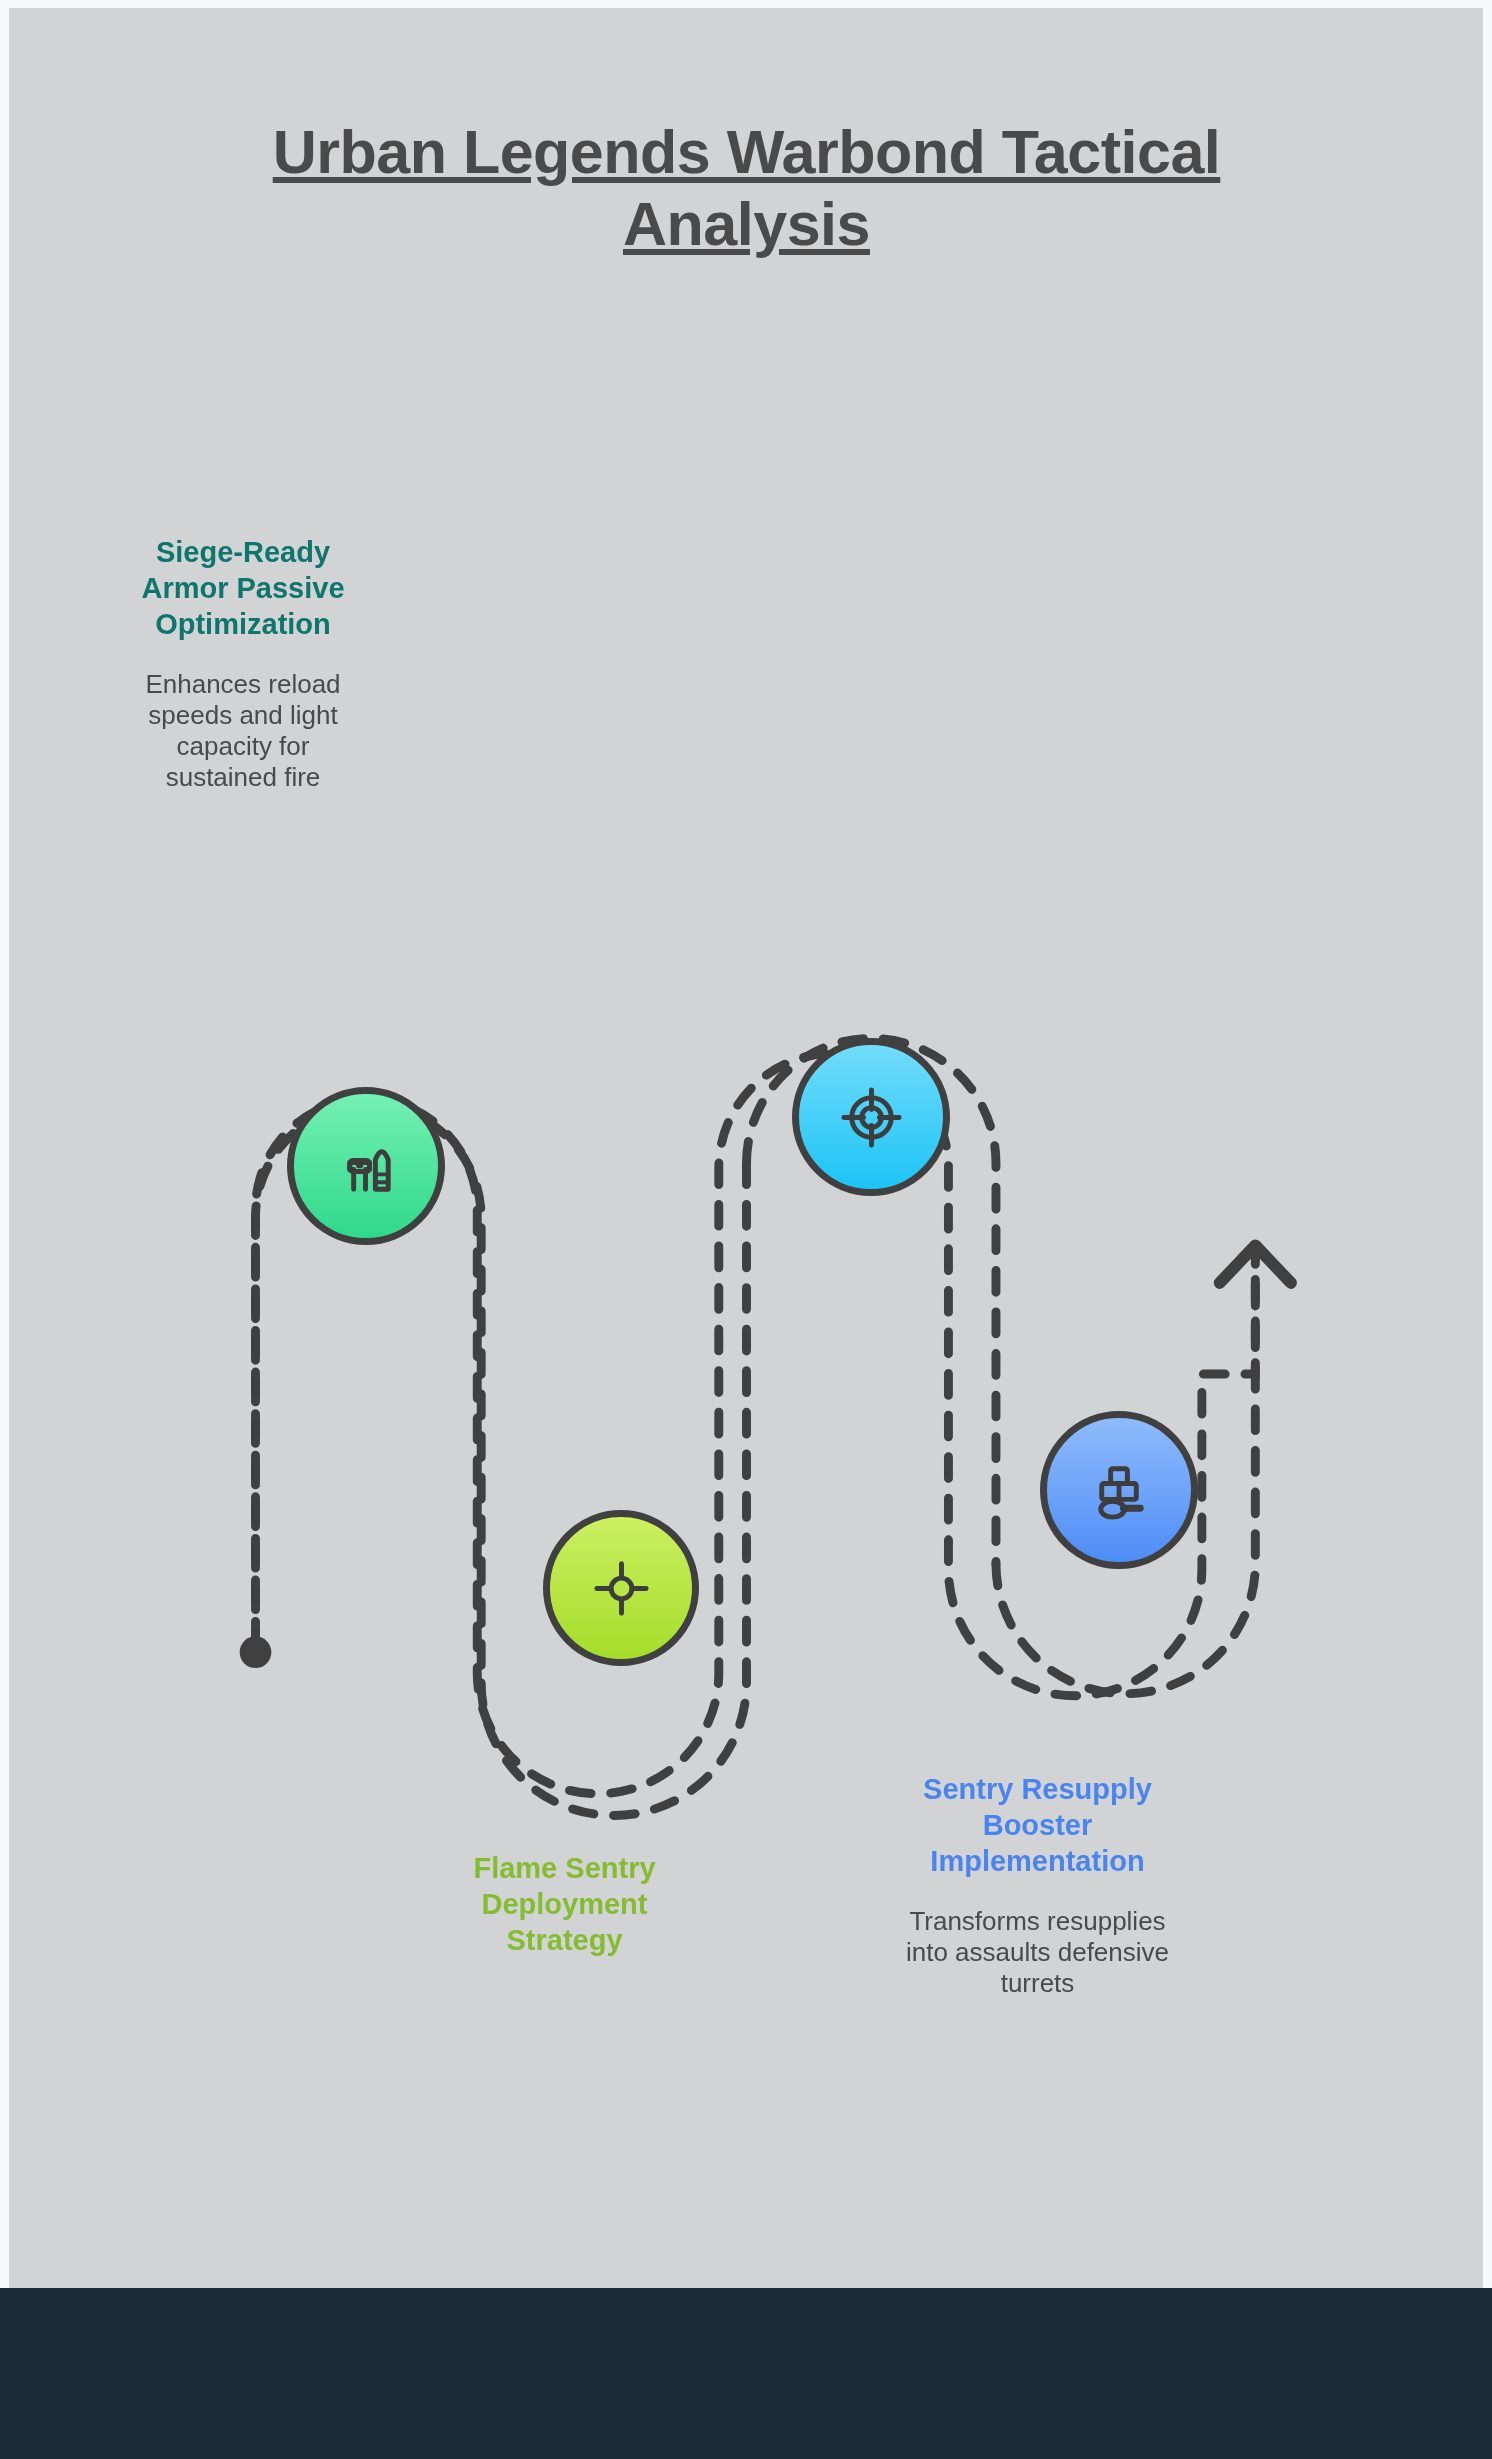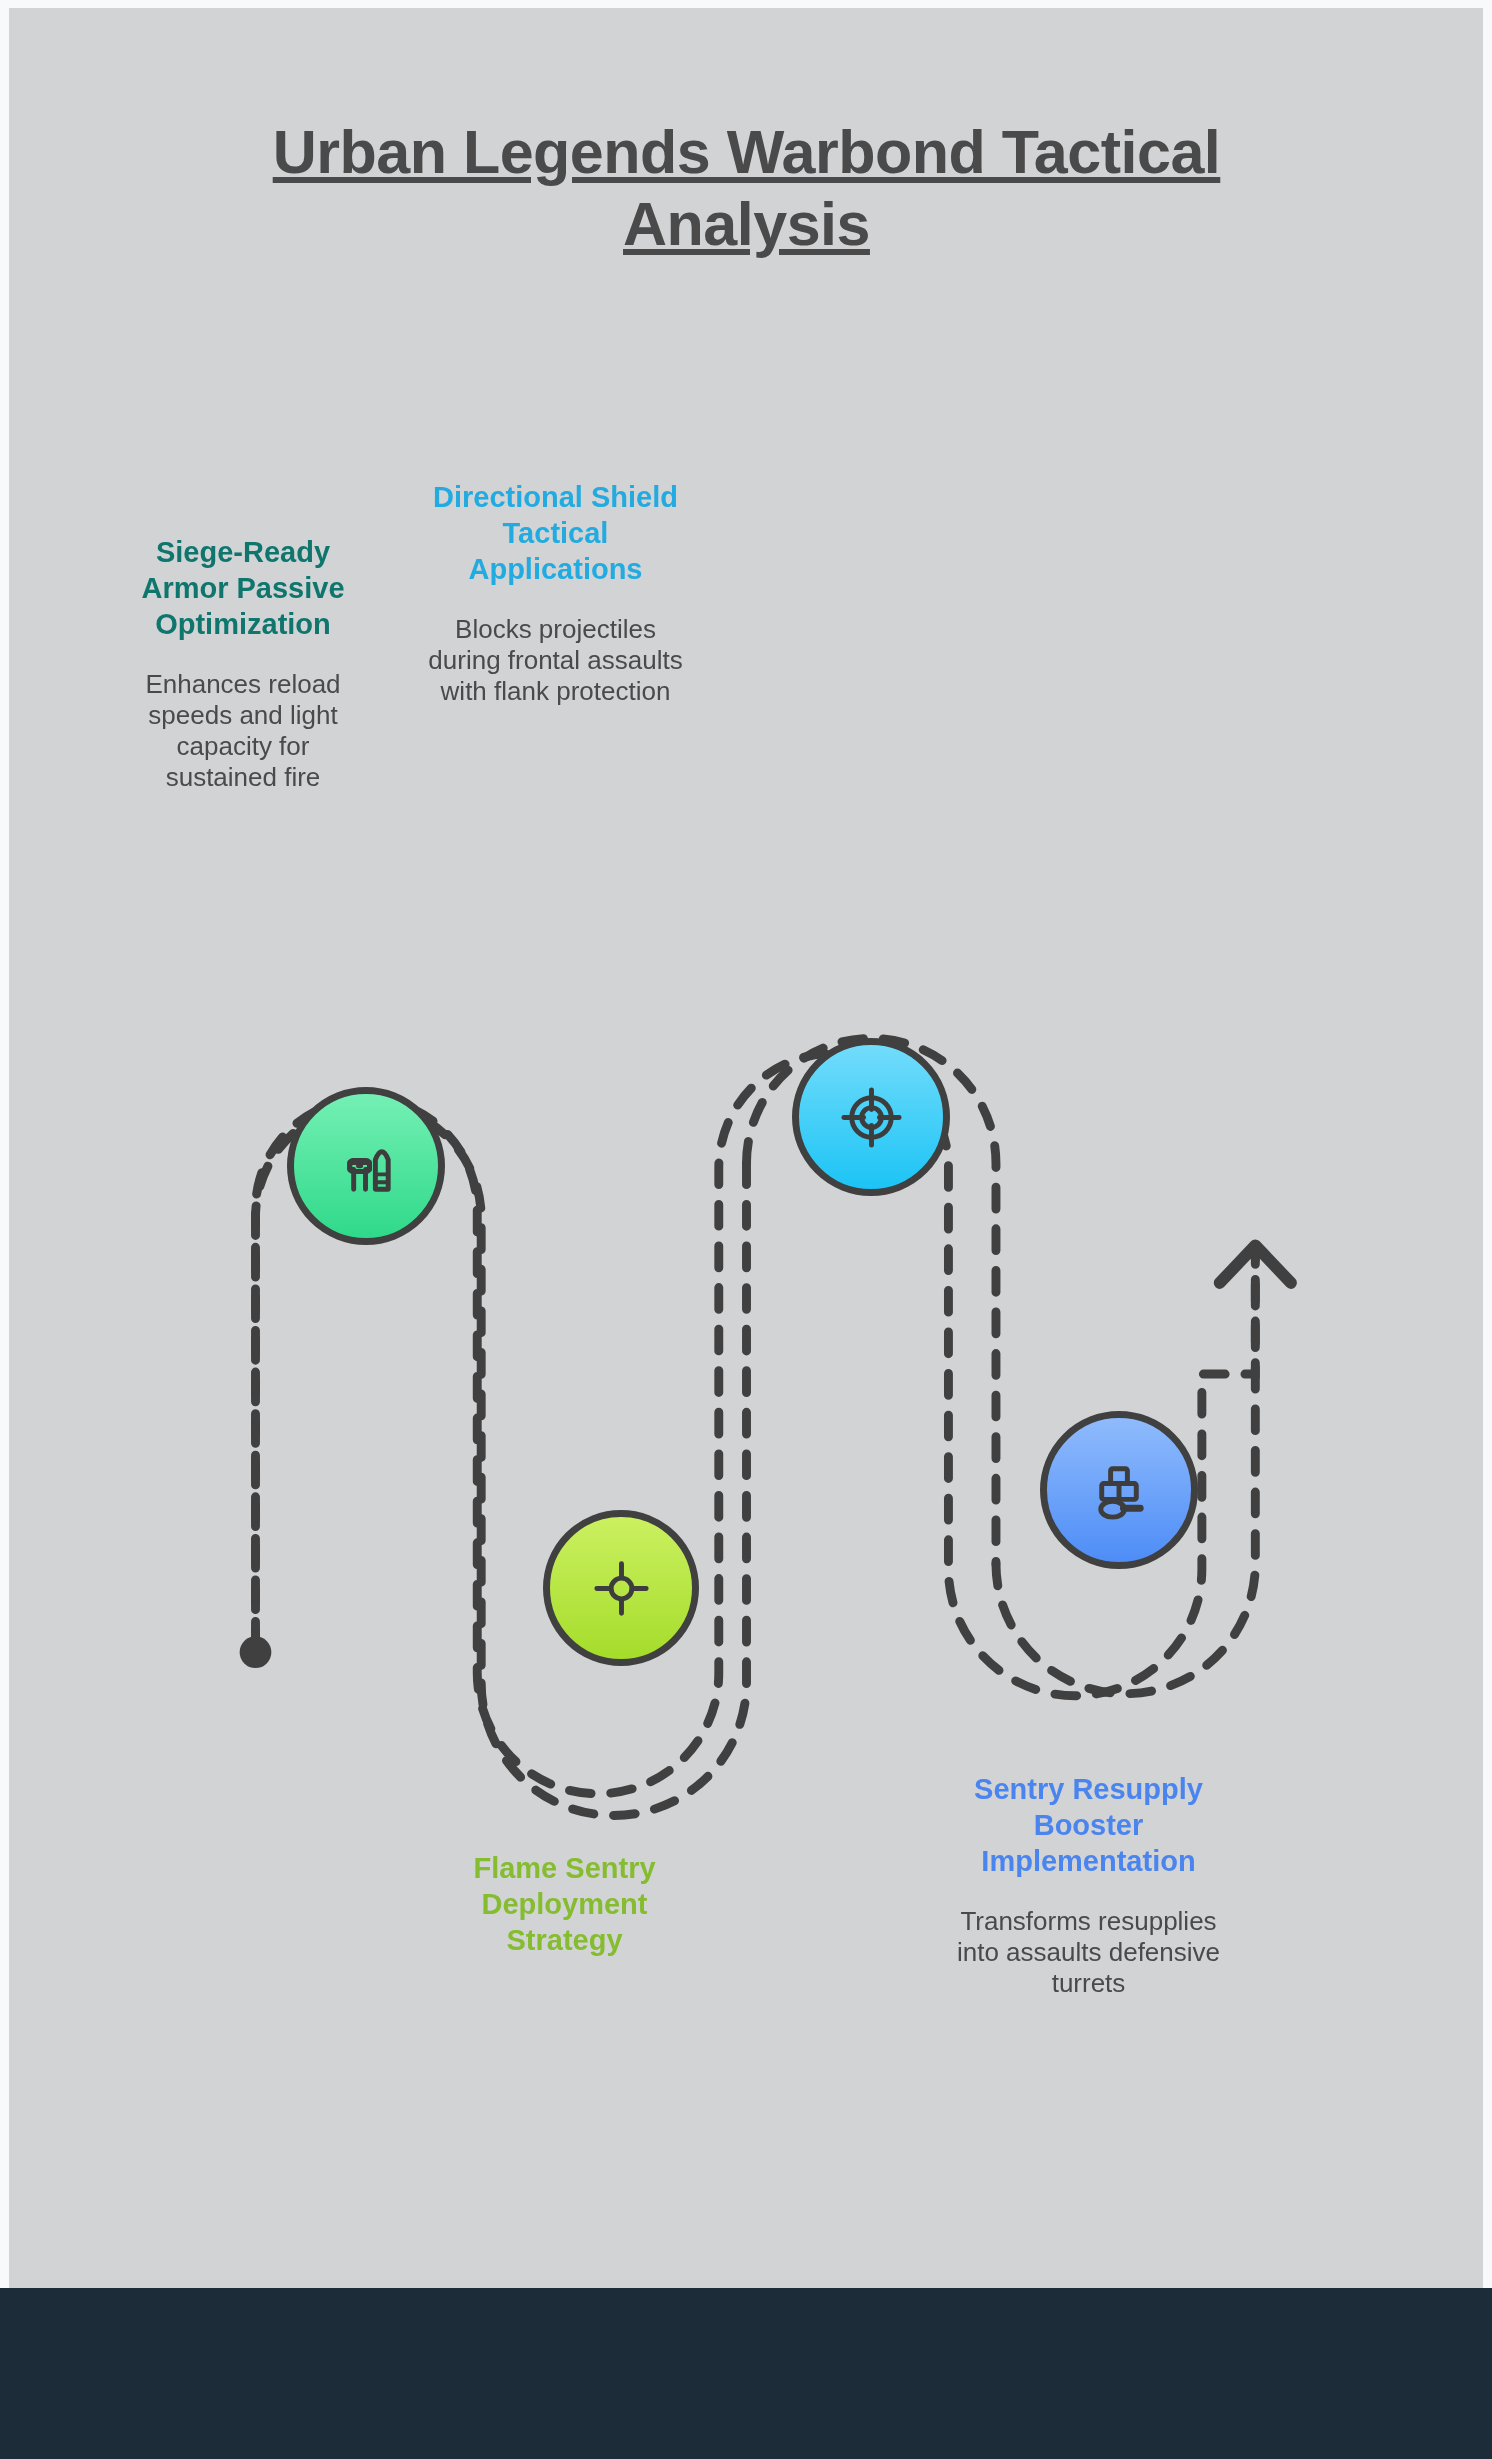--- a/index.html
+++ b/index.html
@@ -74,21 +74,21 @@
     font-size: 26px;
     font-weight: normal;
     line-height: 1.19;
     color: #4a4a4a;
     margin: 0;
   }
 
   #card-armor      { left: 119px;  top: 535px;  width: 248px; }
   #card-shield     { left: 428px;  top: 480px;  width: 255px; }
   #card-flame      { left: 436px;  top: 1851px; width: 257px; }
-  #card-resupply   { left: 950px;  top: 1772px; width: 277px; }
+  #card-resupply   { left: 899px;  top: 1772px; width: 277px; }
 
   
   #flow-layer {
     position: absolute;
     left: 0; top: 0;
     width: 1493px;
     height: 2459px;
     pointer-events: none;
   }
 
@@ -218,24 +218,20 @@
         <path d="M43 57 H60" stroke="#3d3d3d" stroke-width="7" stroke-linecap="round"></path>
       </svg>
     </span>
   </div>
 
   <div class="card" id="card-armor">
     <h2 class="card-title" style="color:#0f766e">Siege-Ready Armor Passive Optimization</h2>
     <p class="card-desc">Enhances reload speeds and light capacity for sustained fire</p>
   </div>
 
-  <div class="card" id="card-shield">
-    <h2 class="card-title" style="color:#22abe0">Directional Shield Tactical Applications</h2>
-    <p class="card-desc">Blocks projectiles during frontal assaults with flank protection</p>
-  </div>
 
   <div class="card" id="card-flame">
     <h2 class="card-title" style="color:#85bc30">Flame Sentry Deployment Strategy</h2>
   </div>
 
   <div class="card" id="card-resupply">
     <h2 class="card-title" style="color:#4a85ef">Sentry Resupply Booster Implementation</h2>
     <p class="card-desc">Transforms resupplies into assaults defensive turrets</p>
   </div>
 

